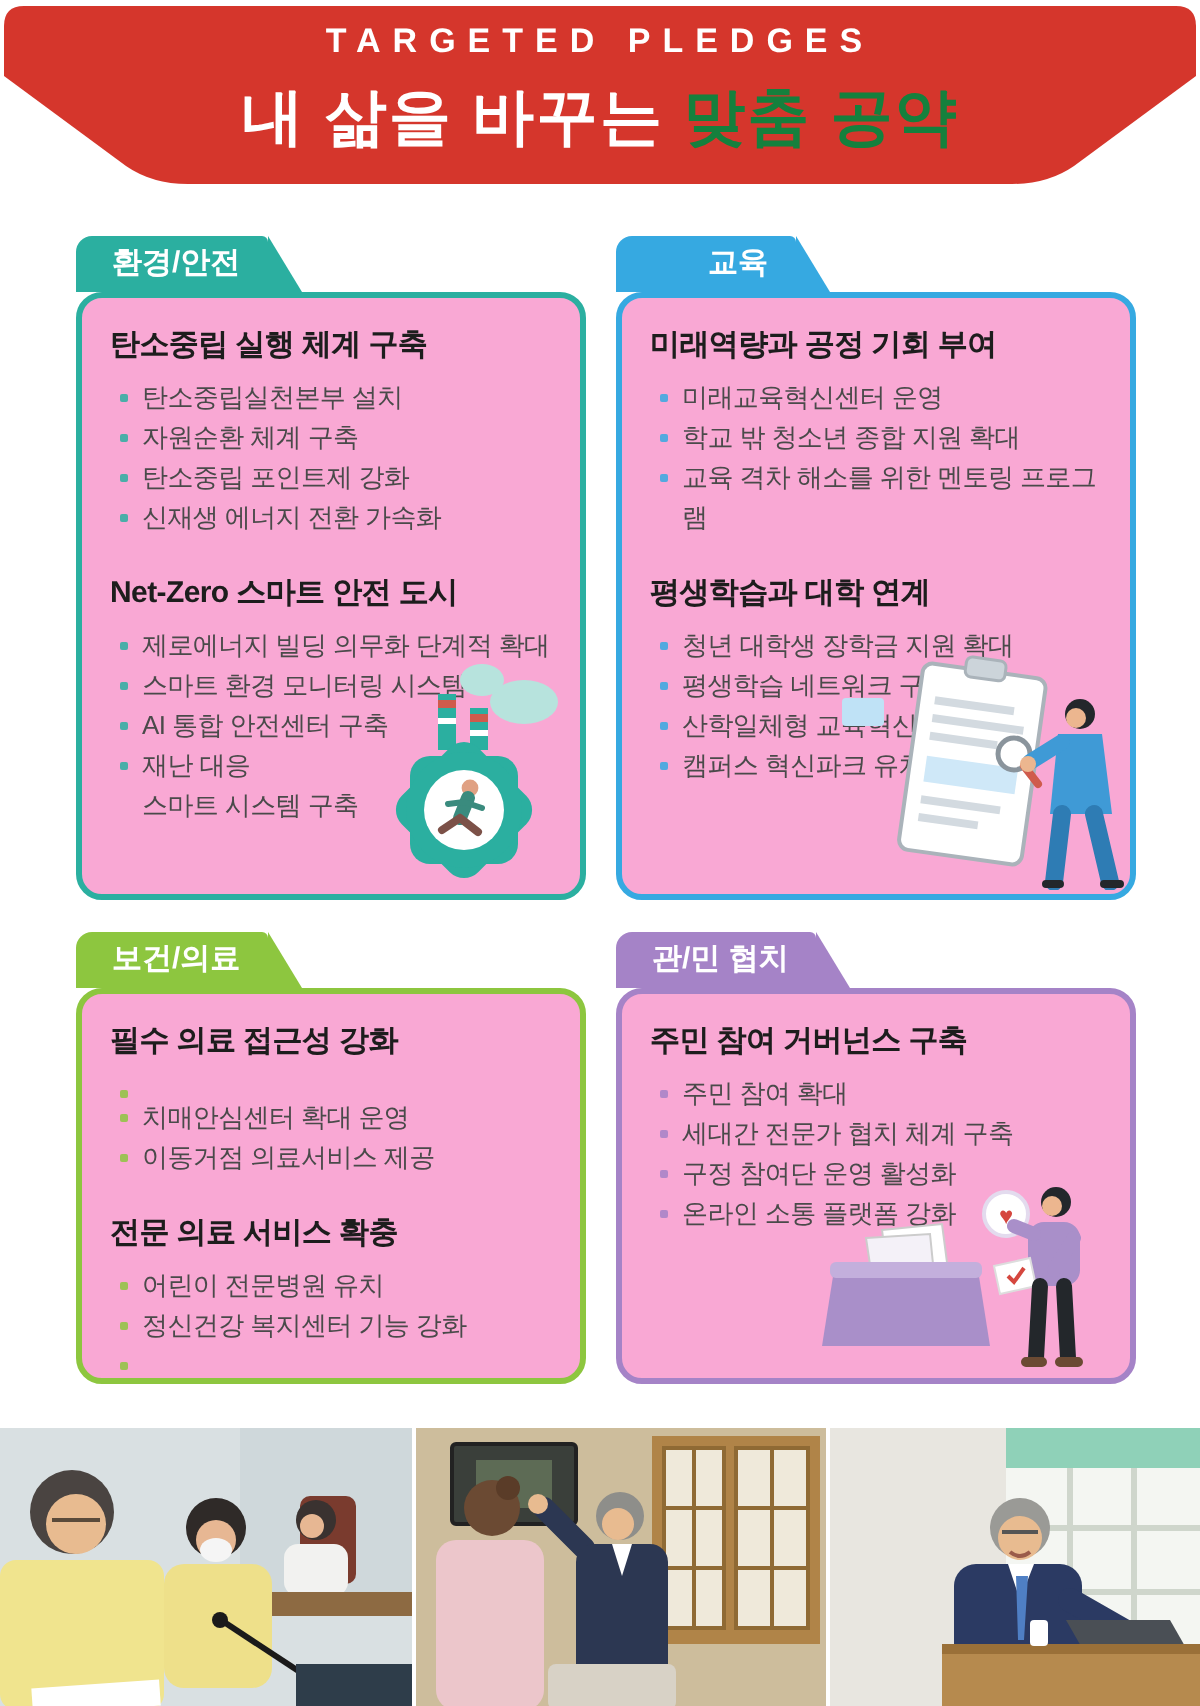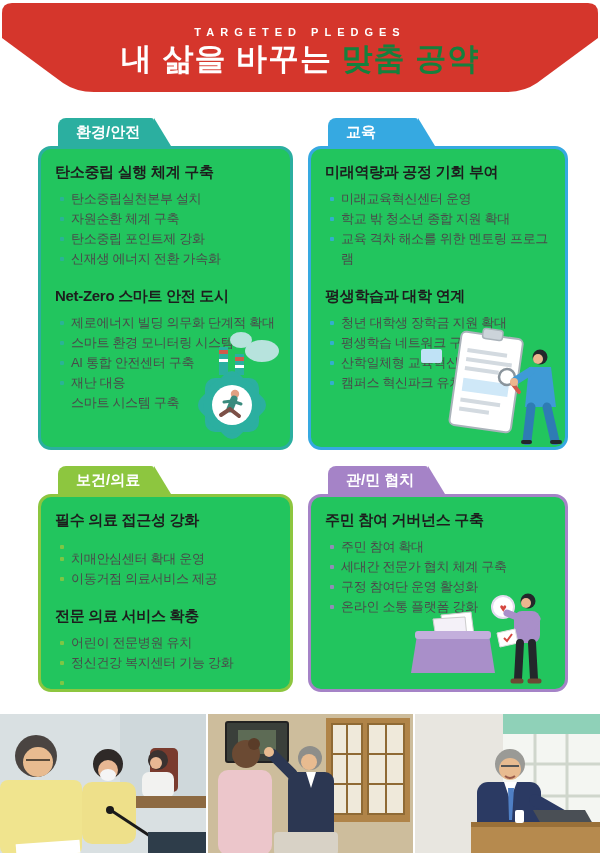--- a/index.html
+++ b/index.html
@@ -2,38 +2,38 @@
 <html><head>
 <meta charset="utf-8">
 <style>
   * { margin:0; padding:0; box-sizing:border-box; }
   html,body { width:600px; height:853px; background:#ffffff; overflow:hidden;
     font-family:"Liberation Sans","DejaVu Sans",sans-serif; }
 
   
   .banner { position:relative; width:600px; height:96px; }
   .banner svg { position:absolute; left:0; top:0; }
-  .banner .eyebrow { position:absolute; top:26px; left:0; width:100%; text-align:center;
-    color:#ffffff; font-size:11px; font-weight:bold; letter-spacing:6px; }
+  .banner .eyebrow { position:absolute; top:11px; left:0; width:100%; text-align:center;
+    color:#ffffff; font-size:17px; font-weight:bold; letter-spacing:6px; }
   .banner .title { position:absolute; top:38px; left:0; width:100%; text-align:center;
     font-size:31px; font-weight:800; letter-spacing:1px; color:#ffffff; }
   .banner .title .hl { color:#15803d; }
 
   
   .cards { display:grid; grid-template-columns:255px 260px; column-gap:15px;
     row-gap:16px; padding-left:38px; margin-top:22px; }
   .cardblock { position:relative; }
   .tab { position:relative; display:inline-block; height:28px; line-height:28px;
     min-width:90px; padding:0 14px 0 18px; background:var(--c); color:#fff;
-    font-weight:bold; font-size:15px; text-align:left;
-    border-radius:8px 3px 0 0;margin-left:20px; }
+    font-weight:bold; font-size:15px; text-align:right;
+    border-radius:8px 3px 0 0; }
   .tab::after { content:""; position:absolute; right:-17px; top:0; width:0; height:0;
     border-bottom:28px solid var(--c); border-right:17px solid transparent; }
   .card { position:relative; border:3px solid var(--c); border-radius:13px;
-    background:#22c55e; padding:12px 12px 8px 14px; overflow:hidden; }
+    background:#f9a8d4; padding:12px 12px 8px 14px; overflow:hidden; }
   .r1 .card { height:304px; }
   .r2 .card { height:198px; }
   .card h3 { font-size:15px; font-weight:800; color:#1d1d1d; letter-spacing:-.3px;
     margin:2px 0 7px; }
   .card .sec2 h3 { margin-top:18px; }
   .card ul { list-style:none; }
   .card li { display:flex; align-items:flex-start; font-size:13px; color:#4a4a4a;
     line-height:20px; letter-spacing:-.3px; padding-left:5px; }
   .dot { flex:0 0 4px; width:4px; height:4px; border-radius:1px; background:var(--c);
     margin:8px 7px 0 0; opacity:.85; }

